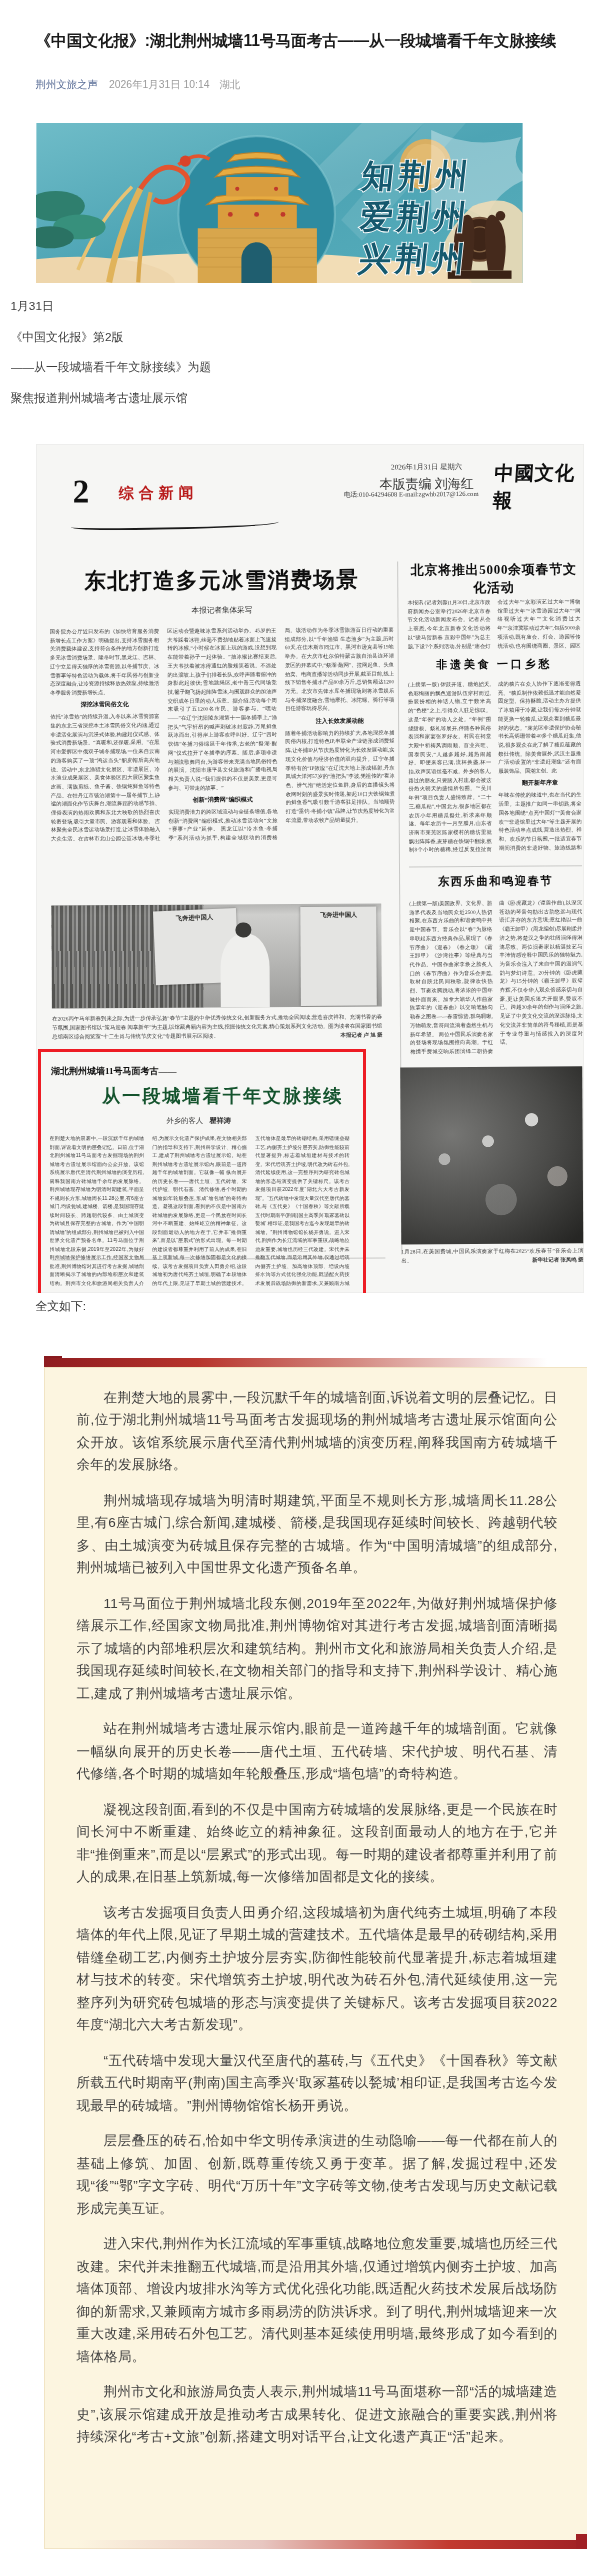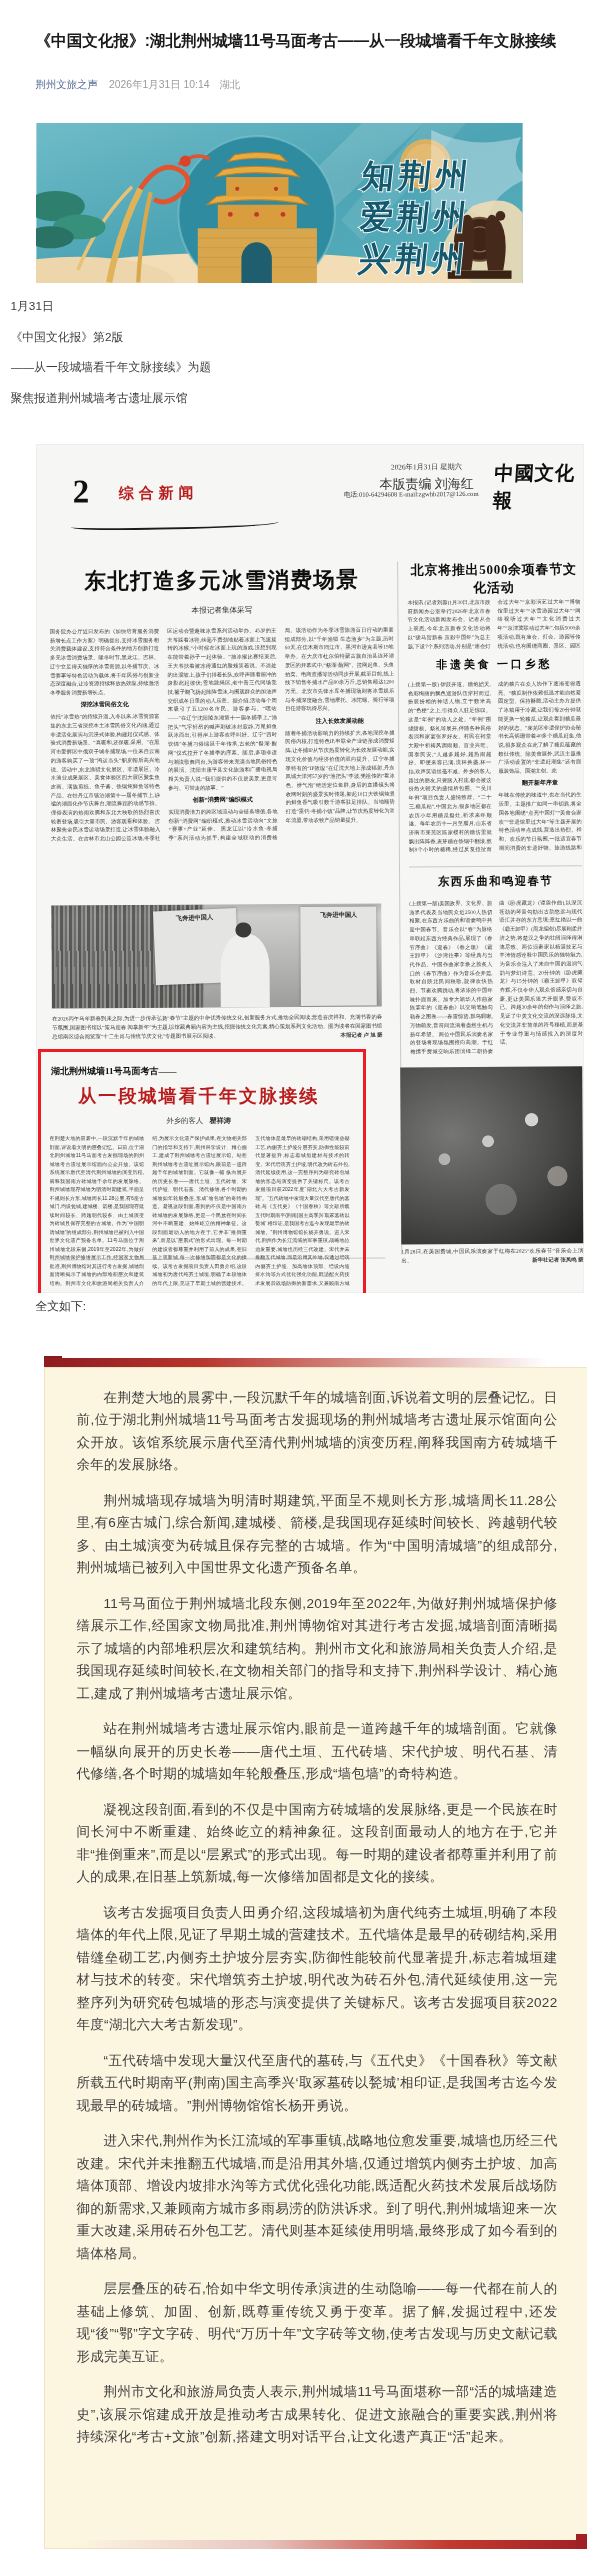--- a/index.html
+++ b/index.html
@@ -58,21 +58,21 @@
                 radial-gradient(circle at 48% 42%,rgba(225,225,223,.8) 0 5.5px,rgba(0,0,0,0) 6.2px),
                 radial-gradient(circle at 24% 52%,rgba(210,210,208,.7) 0 5.5px,rgba(0,0,0,0) 6.2px),
                 radial-gradient(circle at 86% 62%,rgba(190,185,180,.6) 0 9.7px,rgba(0,0,0,0) 10.4px),
                 radial-gradient(circle at 55% 75%,rgba(150,150,148,.5) 0 15.3px,rgba(0,0,0,0) 16px);}
   
   .redbox{left:2.8px;top:589px;width:322px;height:251px;border:3.5px solid #ed1c24;
           background:transparent;z-index:5;margin-top:16px;}
   .rb-kicker{left:9.7px;top:12.5px;font-size:9px;font-weight:bold;color:#111;
              font-family:"Liberation Serif",serif;}
   .rb-h{left:0;top:32px;width:315px;text-align:center;font-size:18px;font-weight:800;
-        letter-spacing:2.1px;color:#b91c1c;font-family:"Liberation Serif",serif;}
+        letter-spacing:2.1px;color:#14532d;font-family:"Liberation Serif",serif;padding-left:24px;}
   .rb-by{left:0;top:64px;width:315px;text-align:center;font-size:7.3px;color:#333;}
   
   .ft-label{left:25px;top:1299px;font-size:11.8px;color:#333;}
   .tbar{left:33px;top:1358px;width:547px;height:9px;
         background:linear-gradient(90deg,#8e1c20,#b7342c 28%,#d58d85 58%,rgba(253,246,227,0) 92%);}
   .tbar-cap{left:33px;top:1356px;width:18px;height:14.6px;background:#881a1f;}
   .ftbox{left:33px;top:1367px;width:547px;height:1182px;background:#fcf5e0;
          border:0.7px solid #f1e4c4;box-sizing:border-box;padding:5.5px 32px 21px;overflow:hidden;}
   .ftbox p{font-size:13.5px;line-height:22.5px;color:#3e3e3e;text-align:justify;
            text-indent:2em;margin:13px 0;letter-spacing:0.3px;}
@@ -264,22 +264,22 @@
   <div class="abs tbar"></div>
 
   <div class="abs ftbox">
     <p>在荆楚大地的晨雾中,一段沉默千年的城墙剖面,诉说着文明的层叠记忆。日前,位于湖北荆州城墙11号马面考古发掘现场的荆州城墙考古遗址展示馆面向公众开放。该馆系统展示唐代至清代荆州城墙的演变历程,阐释我国南方砖城墙千余年的发展脉络。</p>
     <p>荆州城墙现存城墙为明清时期建筑,平面呈不规则长方形,城墙周长11.28公里,有6座古城门,综合新闻,建城楼、箭楼,是我国现存延续时间较长、跨越朝代较多、由土城演变为砖城且保存完整的古城墙。作为“中国明清城墙”的组成部分,荆州城墙已被列入中国世界文化遗产预备名单。</p>
     <p>11号马面位于荆州城墙北段东侧,2019年至2022年,为做好荆州城墙保护修缮展示工作,经国家文物局批准,荆州博物馆对其进行考古发掘,城墙剖面清晰揭示了城墙的内部堆积层次和建筑结构。荆州市文化和旅游局相关负责人介绍,是我国现存延续时间较长,在文物相关部门的指导和支持下,荆州科学设计、精心施工,建成了荆州城墙考古遗址展示馆。</p>
     <p>站在荆州城墙考古遗址展示馆内,眼前是一道跨越千年的城墙剖面。它就像一幅纵向展开的历史长卷——唐代土垣、五代砖墙、宋代护坡、明代石基、清代修缮,各个时期的城墙如年轮般叠压,形成“墙包墙”的奇特构造。</p>
     <p>凝视这段剖面,看到的不仅是中国南方砖城墙的发展脉络,更是一个民族在时间长河中不断重建、始终屹立的精神象征。这段剖面最动人的地方在于,它并非“推倒重来”,而是以“层累式”的形式出现。每一时期的建设者都尊重并利用了前人的成果,在旧基上筑新城,每一次修缮加固都是文化的接续。</p>
     <p>该考古发掘项目负责人田勇介绍,这段城墙初为唐代纯夯土城垣,明确了本段墙体的年代上限,见证了早期土城的营建技术。五代墙体是最早的砖砌结构,采用错缝垒砌工艺,内侧夯土护坡分层夯实,防御性能较前代显著提升,标志着城垣建材与技术的转变。宋代增筑夯土护坡,明代改为砖石外包,清代延续使用,这一完整序列为研究砖包城墙的形态与演变提供了关键标尺。该考古发掘项目获2022年度“湖北六大考古新发现”。</p>
     <p>“五代砖墙中发现大量汉代至唐代的墓砖,与《五代史》《十国春秋》等文献所载五代时期南平(荆南)国主高季兴‘取冢墓砖以甃城’相印证,是我国考古迄今发现最早的砖城墙。”荆州博物馆馆长杨开勇说。</p>
+    <p>层层叠压的砖石,恰如中华文明传承演进的生动隐喻——每一代都在前人的基础上修筑、加固、创新,既尊重传统又勇于变革。据了解,发掘过程中,还发现“後”“鄂”字文字砖、明代“万历十年”文字砖等文物,使考古发现与历史文献记载形成完美互证。</p>
     <p>进入宋代,荆州作为长江流域的军事重镇,战略地位愈发重要,城墙也历经三代改建。宋代并未推翻五代城墙,而是沿用其外墙,仅通过增筑内侧夯土护坡、加高墙体顶部、增设内坡排水沟等方式优化强化功能,既适配火药技术发展后战场防御的新需求,又兼顾南方城市多雨易涝的防洪诉求。到了明代,荆州城墙迎来一次重大改建,采用砖石外包工艺。清代则基本延续使用明墙,最终形成了如今看到的墙体格局。</p>
-    <p>层层叠压的砖石,恰如中华文明传承演进的生动隐喻——每一代都在前人的基础上修筑、加固、创新,既尊重传统又勇于变革。据了解,发掘过程中,还发现“後”“鄂”字文字砖、明代“万历十年”文字砖等文物,使考古发现与历史文献记载形成完美互证。</p>
     <p>荆州市文化和旅游局负责人表示,荆州城墙11号马面堪称一部“活的城墙建造史”,该展示馆建成开放是推动考古成果转化、促进文旅融合的重要实践,荆州将持续深化“考古+文旅”创新,搭建文明对话平台,让文化遗产真正“活”起来。</p>
   </div>
 
   <div class="abs bbar"></div>
   <div class="abs bbar-cap"></div>
 
 </div>
 
 
 </body></html>

